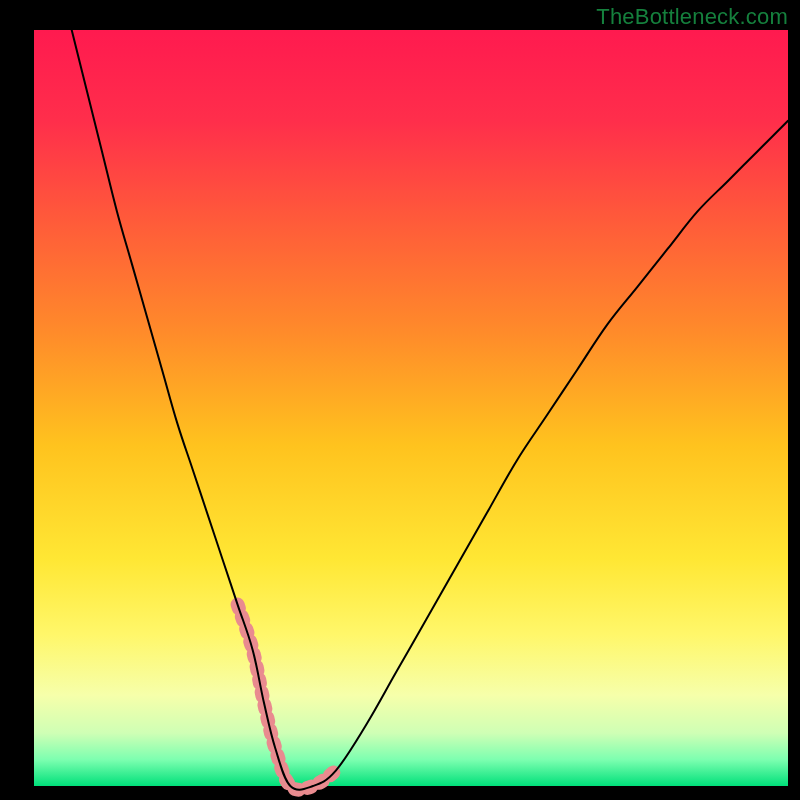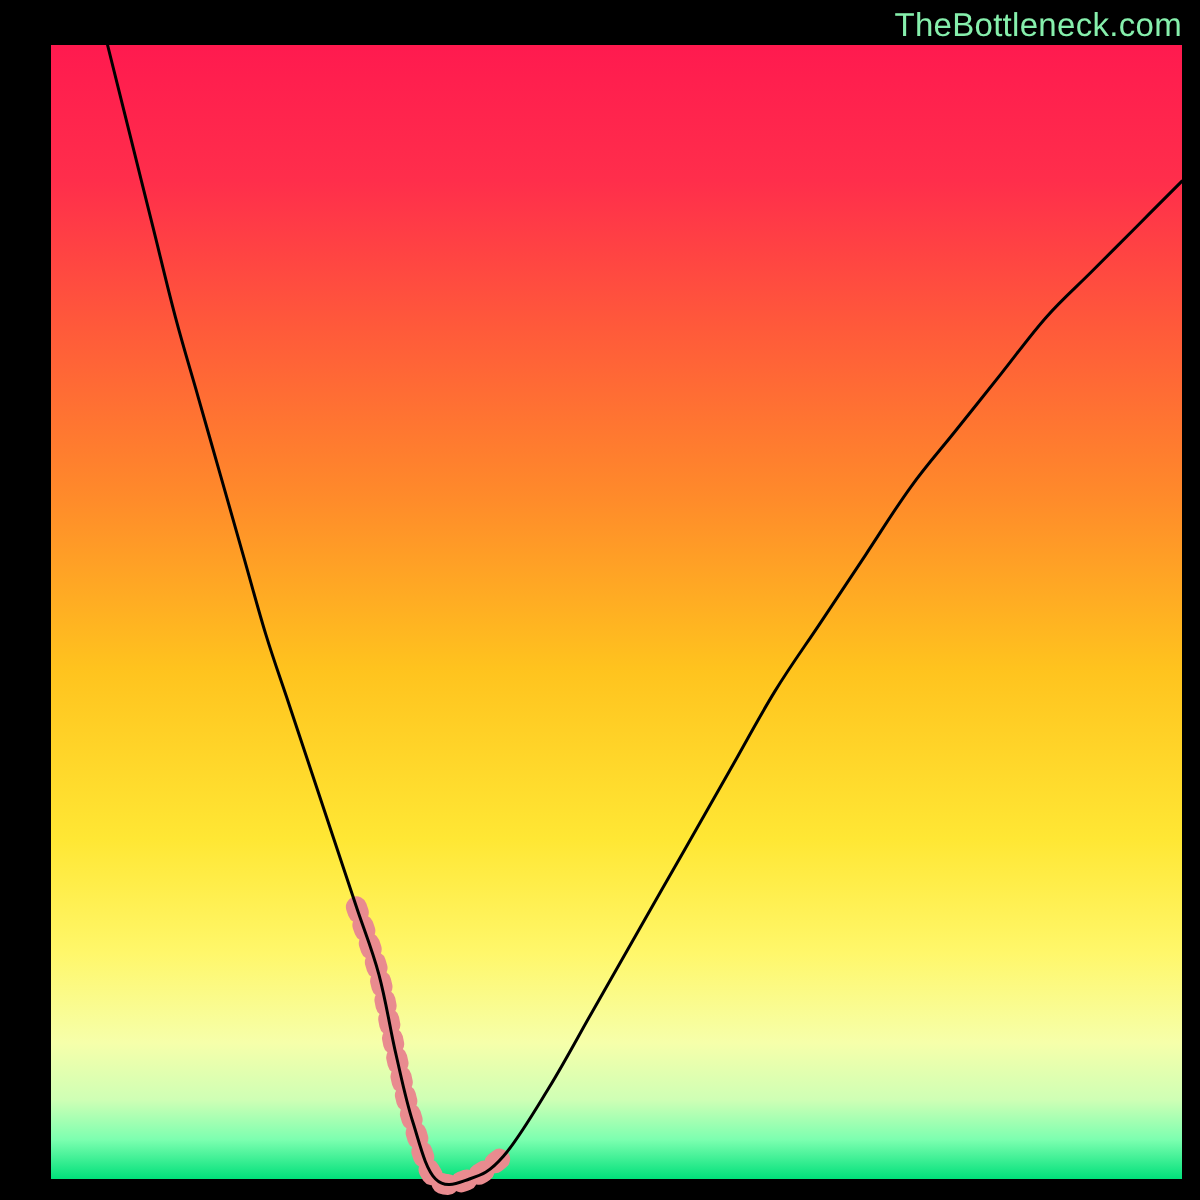--- a/index.html
+++ b/index.html
@@ -16,21 +16,21 @@
     left: 0;
     top: 0;
     width: 800px;
     height: 800px;
     background: #000;
   }
   .watermark {
     position: absolute;
     top: 4px;
     right: 12px;
-    color: #86efac;
+    color: #15803d;
     font-size: 22px;
     font-weight: 400;
     letter-spacing: 0.2px;
     z-index: 20;
   }
   svg {
     position: absolute;
     left: 0;
     top: 0;
   }

